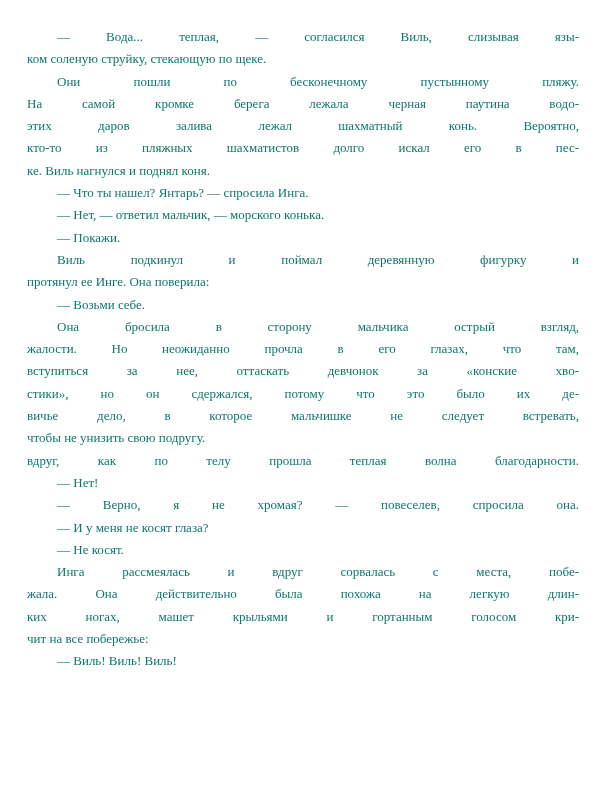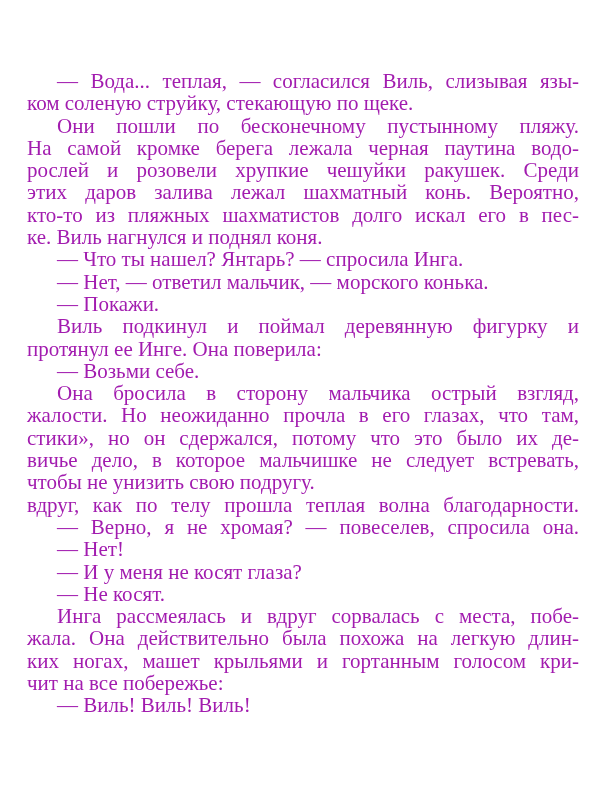--- a/index.html
+++ b/index.html
@@ -12,24 +12,23 @@
       height: 806px;
       overflow: hidden;
       position: relative;
     }
     .page {
       position: absolute;
       left: 27px;
       top: 26px;
       width: 552px;
       font-family: "Liberation Serif", "DejaVu Serif", serif;
-      font-size: 21px;
-      color: #a21caf;
+      font-size: 13px;
+      color: #0f766e;
       line-height: 22.3px;
-      margin-top: 44px;
     }
     .line {
       display: block;
       height: 22.3px;
       white-space: nowrap;
       text-align: justify;
       text-align-last: justify;
       overflow: visible;
     }
     .line.indent {
@@ -40,38 +39,38 @@
     }
   </style>
 </head>
 <body>
 
 <div class="page">
   <div class="line indent">— Вода... теплая, — согласился Виль, слизывая язы-</div>
   <div class="line last">ком соленую струйку, стекающую по щеке.</div>
   <div class="line indent">Они пошли по бесконечному пустынному пляжу.</div>
   <div class="line">На самой кромке берега лежала черная паутина водо-</div>
-  <div class="line">рослей и розовели хрупкие чешуйки ракушек. Среди</div>
   <div class="line">этих даров залива лежал шахматный конь. Вероятно,</div>
   <div class="line">кто-то из пляжных шахматистов долго искал его в пес-</div>
   <div class="line last">ке. Виль нагнулся и поднял коня.</div>
   <div class="line indent last">— Что ты нашел? Янтарь? — спросила Инга.</div>
   <div class="line indent last">— Нет, — ответил мальчик, — морского конька.</div>
   <div class="line indent last">— Покажи.</div>
   <div class="line indent">Виль подкинул и поймал деревянную фигурку и</div>
   <div class="line last">протянул ее Инге. Она поверила:</div>
   <div class="line indent last">— Возьми себе.</div>
   <div class="line indent">Она бросила в сторону мальчика острый взгляд,</div>
   <div class="line">жалости. Но неожиданно прочла в его глазах, что там,</div>
+  <div class="line">вступиться за нее, оттаскать девчонок за «конские хво-</div>
   <div class="line">стики», но он сдержался, потому что это было их де-</div>
   <div class="line">вичье дело, в которое мальчишке не следует встревать,</div>
   <div class="line last">чтобы не унизить свою подругу.</div>
   <div class="line">вдруг, как по телу прошла теплая волна благодарности.</div>
+  <div class="line indent last">— Нет!</div>
   <div class="line indent">— Верно, я не хромая? — повеселев, спросила она.</div>
-  <div class="line indent last">— Нет!</div>
   <div class="line indent last">— И у меня не косят глаза?</div>
   <div class="line indent last">— Не косят.</div>
   <div class="line indent">Инга рассмеялась и вдруг сорвалась с места, побе-</div>
   <div class="line">жала. Она действительно была похожа на легкую длин-</div>
   <div class="line">ких ногах, машет крыльями и гортанным голосом кри-</div>
   <div class="line last">чит на все побережье:</div>
   <div class="line indent last">— Виль! Виль! Виль!</div>
 </div>
 
 </body></html>

